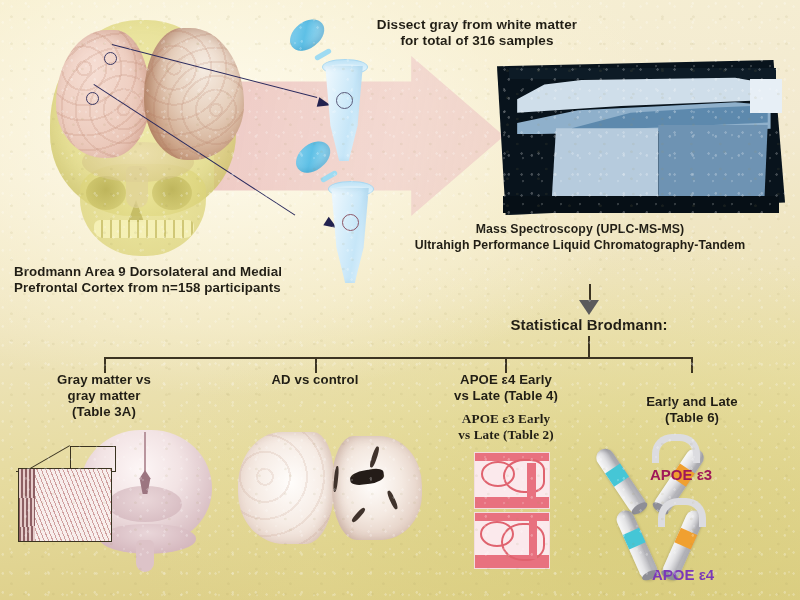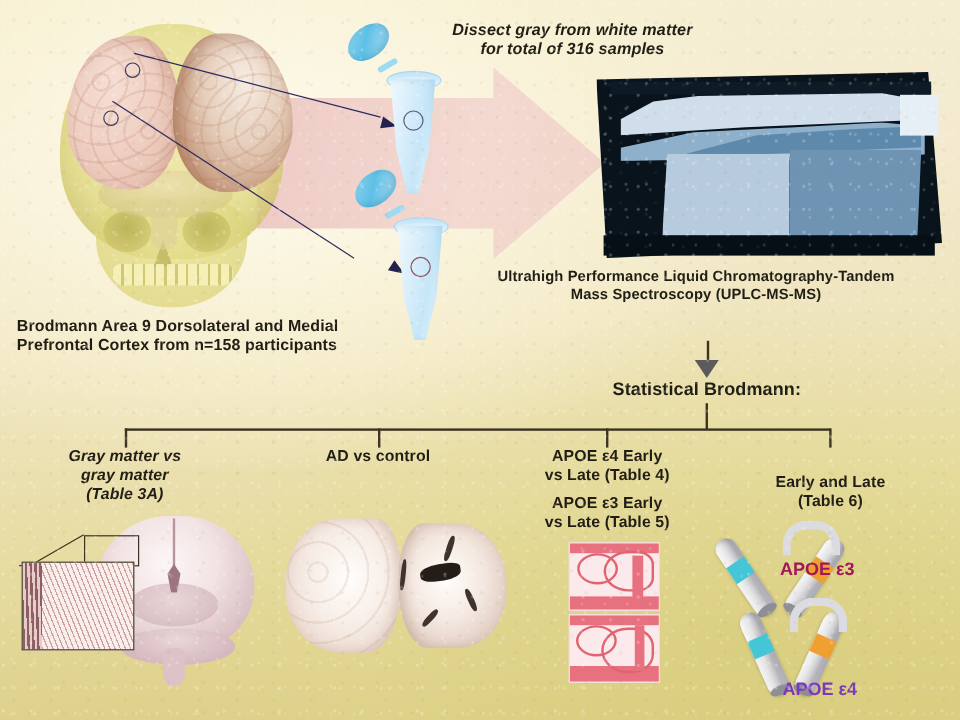--- a/index.html
+++ b/index.html
@@ -239,40 +239,40 @@
   </div>
 
   <div class="tube two" style="left:330px;top:166px;width:46px;height:125px;">
     <div class="cap" style="left:-36px;top:-22px;transform:rotate(-38deg);"></div>
     <div class="hinge" style="left:-10px;top:8px;transform:rotate(-30deg);"></div>
     <div class="rim"></div>
     <div class="body"></div>
     <div class="mark"></div>
   </div>
 
-  <div class="lbl" style="left:352px;top:17px;width:250px;font-size:13.5px;font-style:italic;">
+  <div class="lbl" style="left:352px;top:17px;width:250px;font-size:13.5px;">
     <div>Dissect gray from white matter</div>
     <div>for total of 316 samples</div>
   </div>
 
   <div id="ms">
     <div class="case"></div>
     <div class="top-bar"></div>
     <div class="p1"></div>
     <div class="p2"></div>
     <div class="p3"></div>
     <div class="p4"></div>
     <div class="door-l"></div>
     <div class="door-r"></div>
     <div class="base"></div>
   </div>
 
   <div class="lbl" style="left:400px;top:222px;width:360px;font-size:13px;">
+    <div style="font-size:12.3px;">Mass Spectroscopy (UPLC-MS-MS)</div>
     <div style="font-size:12.3px;margin-top:1px;">Ultrahigh Performance Liquid Chromatography-Tandem</div>
-    <div style="font-size:12.3px;">Mass Spectroscopy (UPLC-MS-MS)</div>
   </div>
 
   <div class="lbl left" style="left:14px;top:264px;width:320px;font-size:13.3px;">
     <div>Brodmann Area 9 Dorsolateral and Medial</div>
     <div>Prefrontal Cortex from n=158 participants</div>
   </div>
 
   <div class="vline" style="left:589px;top:284px;height:20px;"></div>
   <div class="tri-down" style="left:579px;top:300px;"></div>
 
@@ -280,37 +280,37 @@
     <div>Statistical Brodmann:</div>
   </div>
 
   <div class="vline" style="left:588px;top:336px;height:22px;"></div>
   <div class="hline" style="left:104px;top:357px;width:588px;"></div>
   <div class="vline" style="left:104px;top:357px;height:16px;"></div>
   <div class="vline" style="left:315px;top:357px;height:16px;"></div>
   <div class="vline" style="left:505px;top:357px;height:16px;"></div>
   <div class="vline" style="left:691px;top:357px;height:16px;"></div>
 
-  <div class="lbl" style="left:24px;top:372px;width:160px;font-size:13.2px;font-style:italic;">
+  <div class="lbl" style="left:24px;top:372px;width:160px;font-size:13.2px;">
     <div>Gray matter vs</div>
     <div>gray matter</div>
     <div>(Table 3A)</div>
   </div>
 
   <div class="lbl" style="left:233px;top:372px;width:164px;font-size:13.2px;">
     <div>AD vs control</div>
   </div>
 
   <div class="lbl" style="left:428px;top:372px;width:156px;font-size:13.2px;">
     <div>APOE ε4 Early</div>
     <div>vs Late (Table 4)</div>
   </div>
-  <div class="lbl" style="left:428px;top:411px;width:156px;font-size:13.2px;">
+  <div class="lbl" style="left:428px;top:411px;width:156px;font-size:13.2px;font-family:Liberation Serif, serif;">
     <div>APOE ε3 Early</div>
-    <div>vs Late (Table 5)</div>
+    <div>vs Late (Table 2)</div>
   </div>
 
   <div class="lbl" style="left:613px;top:394px;width:158px;font-size:13.2px;">
     <div>Early and Late</div>
     <div>(Table 6)</div>
   </div>
 
   <div id="coronal">
     <div class="hemis"></div>
     <div class="midline"></div>

